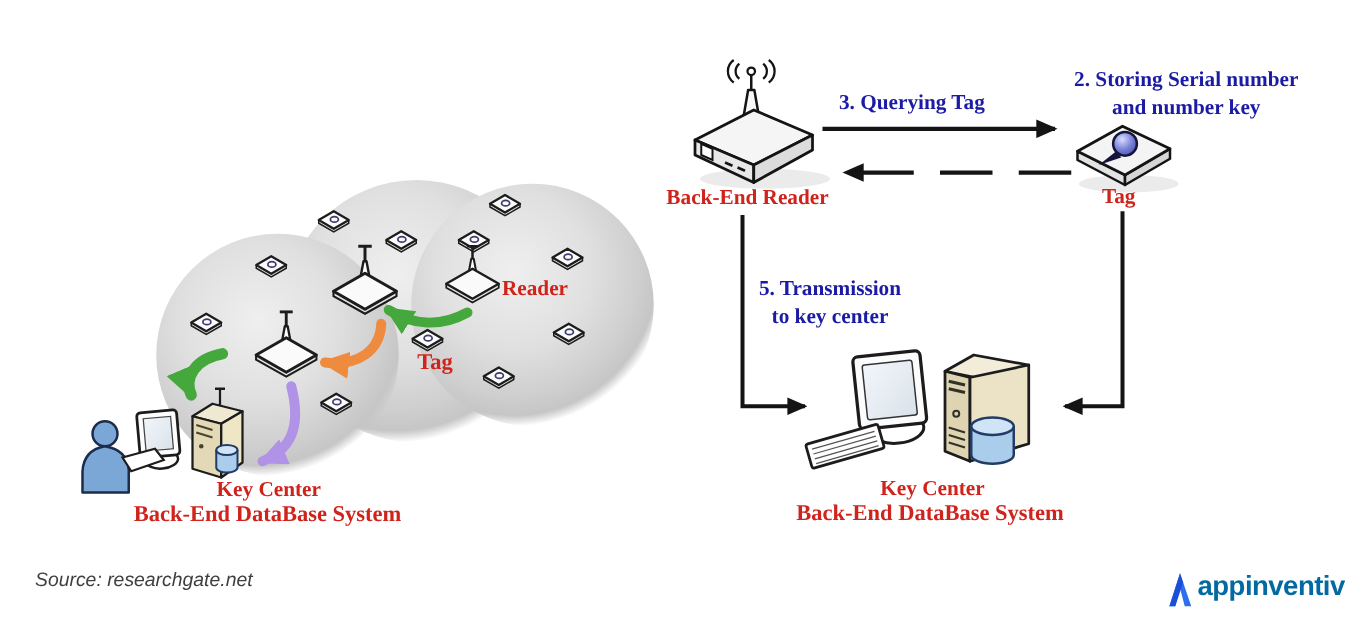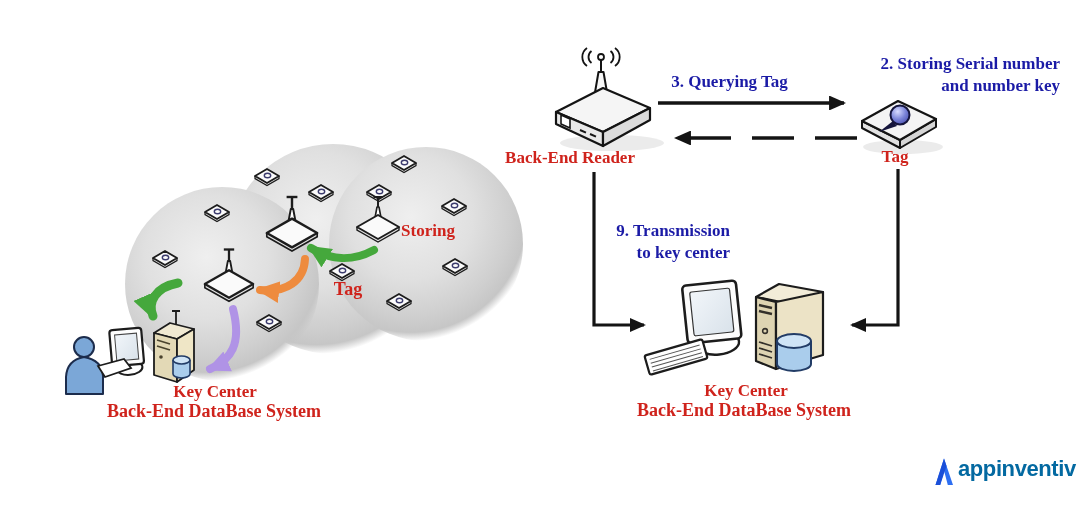--- a/index.html
+++ b/index.html
@@ -5,21 +5,21 @@
   html,body { margin:0; padding:0; background:#ffffff; }
   .canvas {
     position:relative; width:1080px; height:509px; background:#ffffff;
     overflow:hidden; font-family:"Liberation Serif","DejaVu Serif",serif;
   }
   svg.layer { position:absolute; left:0; top:0; }
   .lbl {
     position:absolute; font-weight:bold; text-align:center; line-height:1.28;
     white-space:nowrap; letter-spacing:0;
   }
-  .lbl.wrap { white-space:normal;text-align:right; }
+  .lbl.wrap { white-space:normal; }
   .blue { color:#1b1ba6; }
   .red  { color:#cf231c; }
   .fs17 { font-size:17px; }
   .fs18 { font-size:18px; }
   .source-note {
     position:absolute; left:28px; top:456px;
     font-family:"Liberation Sans","DejaVu Sans",sans-serif;
     font-style:italic; font-size:15.5px; color:#3f3f3f;
   }
   .brand {
@@ -216,37 +216,38 @@
         <ellipse cx="794" cy="341" rx="17" ry="7" fill="#cfe4f6" stroke="#223c66" stroke-width="2"></ellipse>
       </g>
     </g>
 
     <g transform="translate(934,458)">
       <path d="M1.5,27 L10,0.5 L19,27 L13.8,27 L10,12.5 L6.2,27 Z" fill="#2e6ff2"></path>
       <path d="M1.5,27 L10,0.5 L12.5,8 L6.2,27 Z" fill="#1b4fd8"></path>
     </g>
   </svg>
 
-  <div class="lbl red fs17" style="left:388px; top:220px; width:80px;">Storing</div>
+  <div class="lbl red fs17" style="left:388px; top:220px; width:80px;">Reader</div>
   <div class="lbl red fs18" style="left:318px; top:278px; width:60px;">Tag</div>
   <div class="lbl red fs17" style="left:145px; top:381px; width:140px;">Key Center</div>
   <div class="lbl red fs18" style="left:85px;  top:400px; width:258px;">Back-End DataBase System</div>
 
   <div class="lbl blue fs17" style="left:662px; top:71px;  width:135px;">3. Querying Tag</div>
   <div class="lbl blue fs17 wrap" style="left:838px; top:53px; width:222px;">
     <span>2. Storing Serial number</span><br>
     <span>and number key</span>
   </div>
-  <div class="lbl red fs17" style="left:500px; top:147px; width:140px;">Back-End Reader</div>
+  <div class="lbl red fs17" style="left:528px; top:147px; width:140px;">Back-End Reader</div>
   <div class="lbl red fs17" style="left:872px; top:146px; width:46px;">Tag</div>
   <div class="lbl blue fs17 wrap" style="left:598px; top:220px; width:132px;">
-    <span>9. Transmission</span><br>
+    <span>5. Transmission</span><br>
     <span>to key center</span>
   </div>
   <div class="lbl red fs17" style="left:676px; top:380px; width:140px;">Key Center</div>
   <div class="lbl red fs18" style="left:616px; top:399px; width:256px;">Back-End DataBase System</div>
 
+  <div class="source-note">Source: researchgate.net</div>
   <div class="brand">
     <span style="width:20px; display:inline-block;"></span>
     <span class="brand-text">appinventiv</span>
   </div>
 
 </div>
 
 </body></html>

